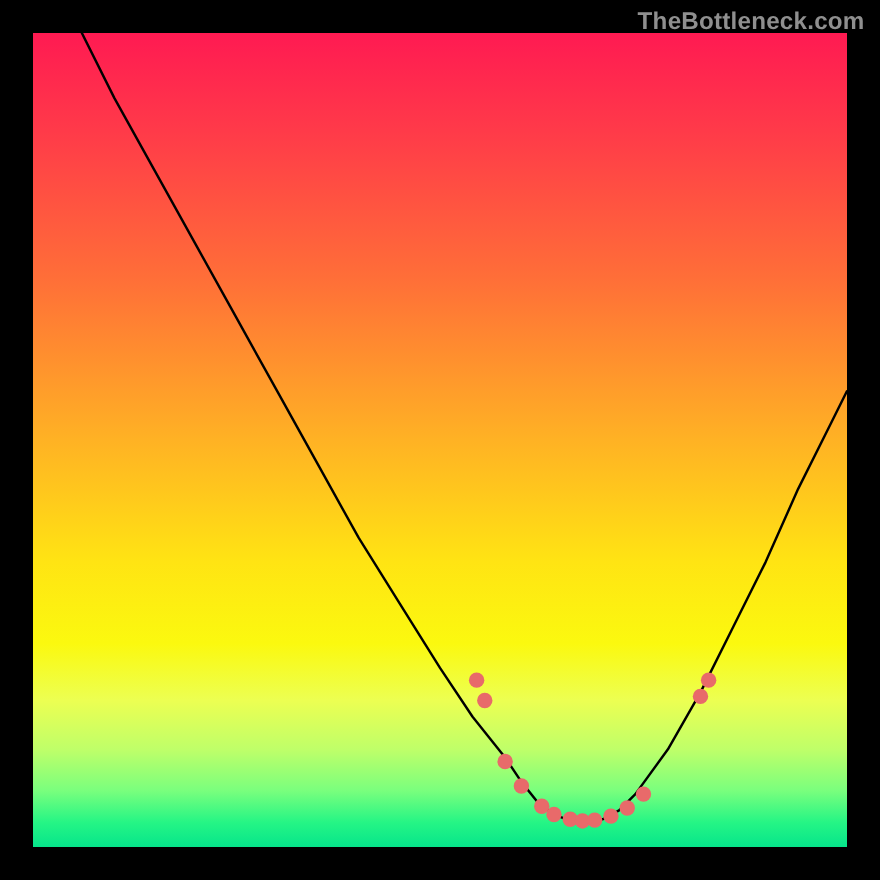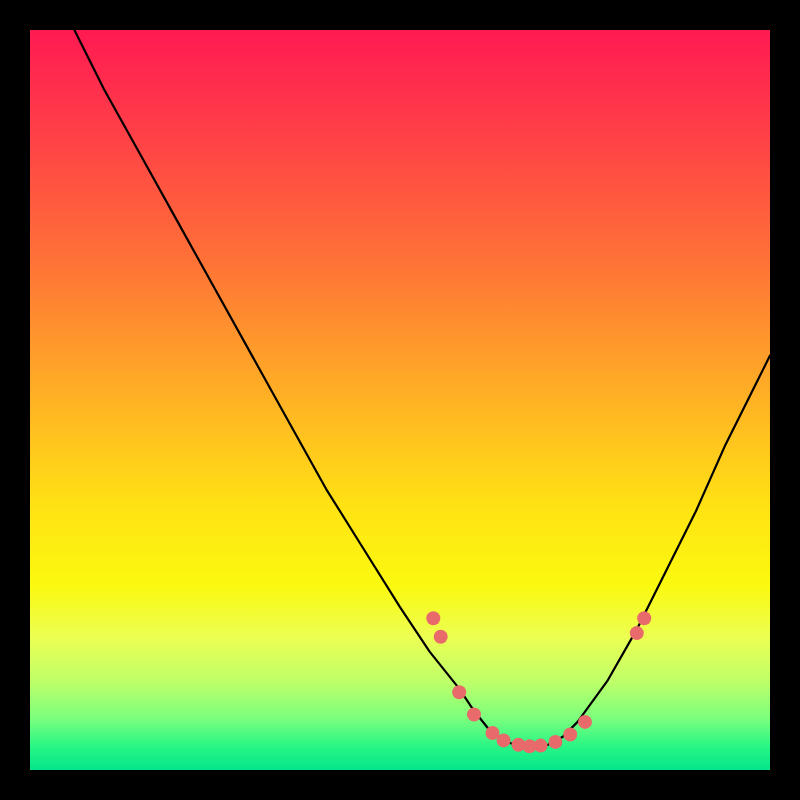--- a/index.html
+++ b/index.html
@@ -47,20 +47,21 @@
     left: 0;
     top: 0;
     width: 740px;
     height: 740px;
   }
 </style>
 </head>
 <body>
 
 <div class="frame">
+  <div class="watermark">TheBottleneck.com</div>
   <div class="plot">
     <svg class="overlay" viewBox="0 0 740 740" preserveAspectRatio="none">
       <g id="curve-group">
           <path d="M44.4 0.0 L74.0 59.2 L111.0 125.8 L148.0 192.4 L185.0 259.0 L222.0 325.6 L259.0 392.2 L296.0 458.8 L333.0 518.0 L370.0 577.2 L399.6 621.6 L429.2 658.6 L444.0 680.8 L458.8 699.3 L473.6 710.4 L488.4 716.3 L503.2 717.8 L518.0 714.8 L532.8 706.7 L547.6 691.9 L577.2 651.2 L606.8 599.4 L636.4 540.2 L666.0 481.0 L695.6 414.4 L725.2 355.2 L740.0 325.6 " fill="none" stroke="#000000" stroke-width="2.2" stroke-linejoin="round" stroke-linecap="round"></path>
         </g>
       <g id="marker-group">
           <circle cx="403.3" cy="588.3" r="7" fill="#e86a6a"></circle>
           <circle cx="410.7" cy="606.8" r="7" fill="#e86a6a"></circle>
           <circle cx="429.2" cy="662.3" r="7" fill="#e86a6a"></circle>
           <circle cx="444.0" cy="684.5" r="7" fill="#e86a6a"></circle>

